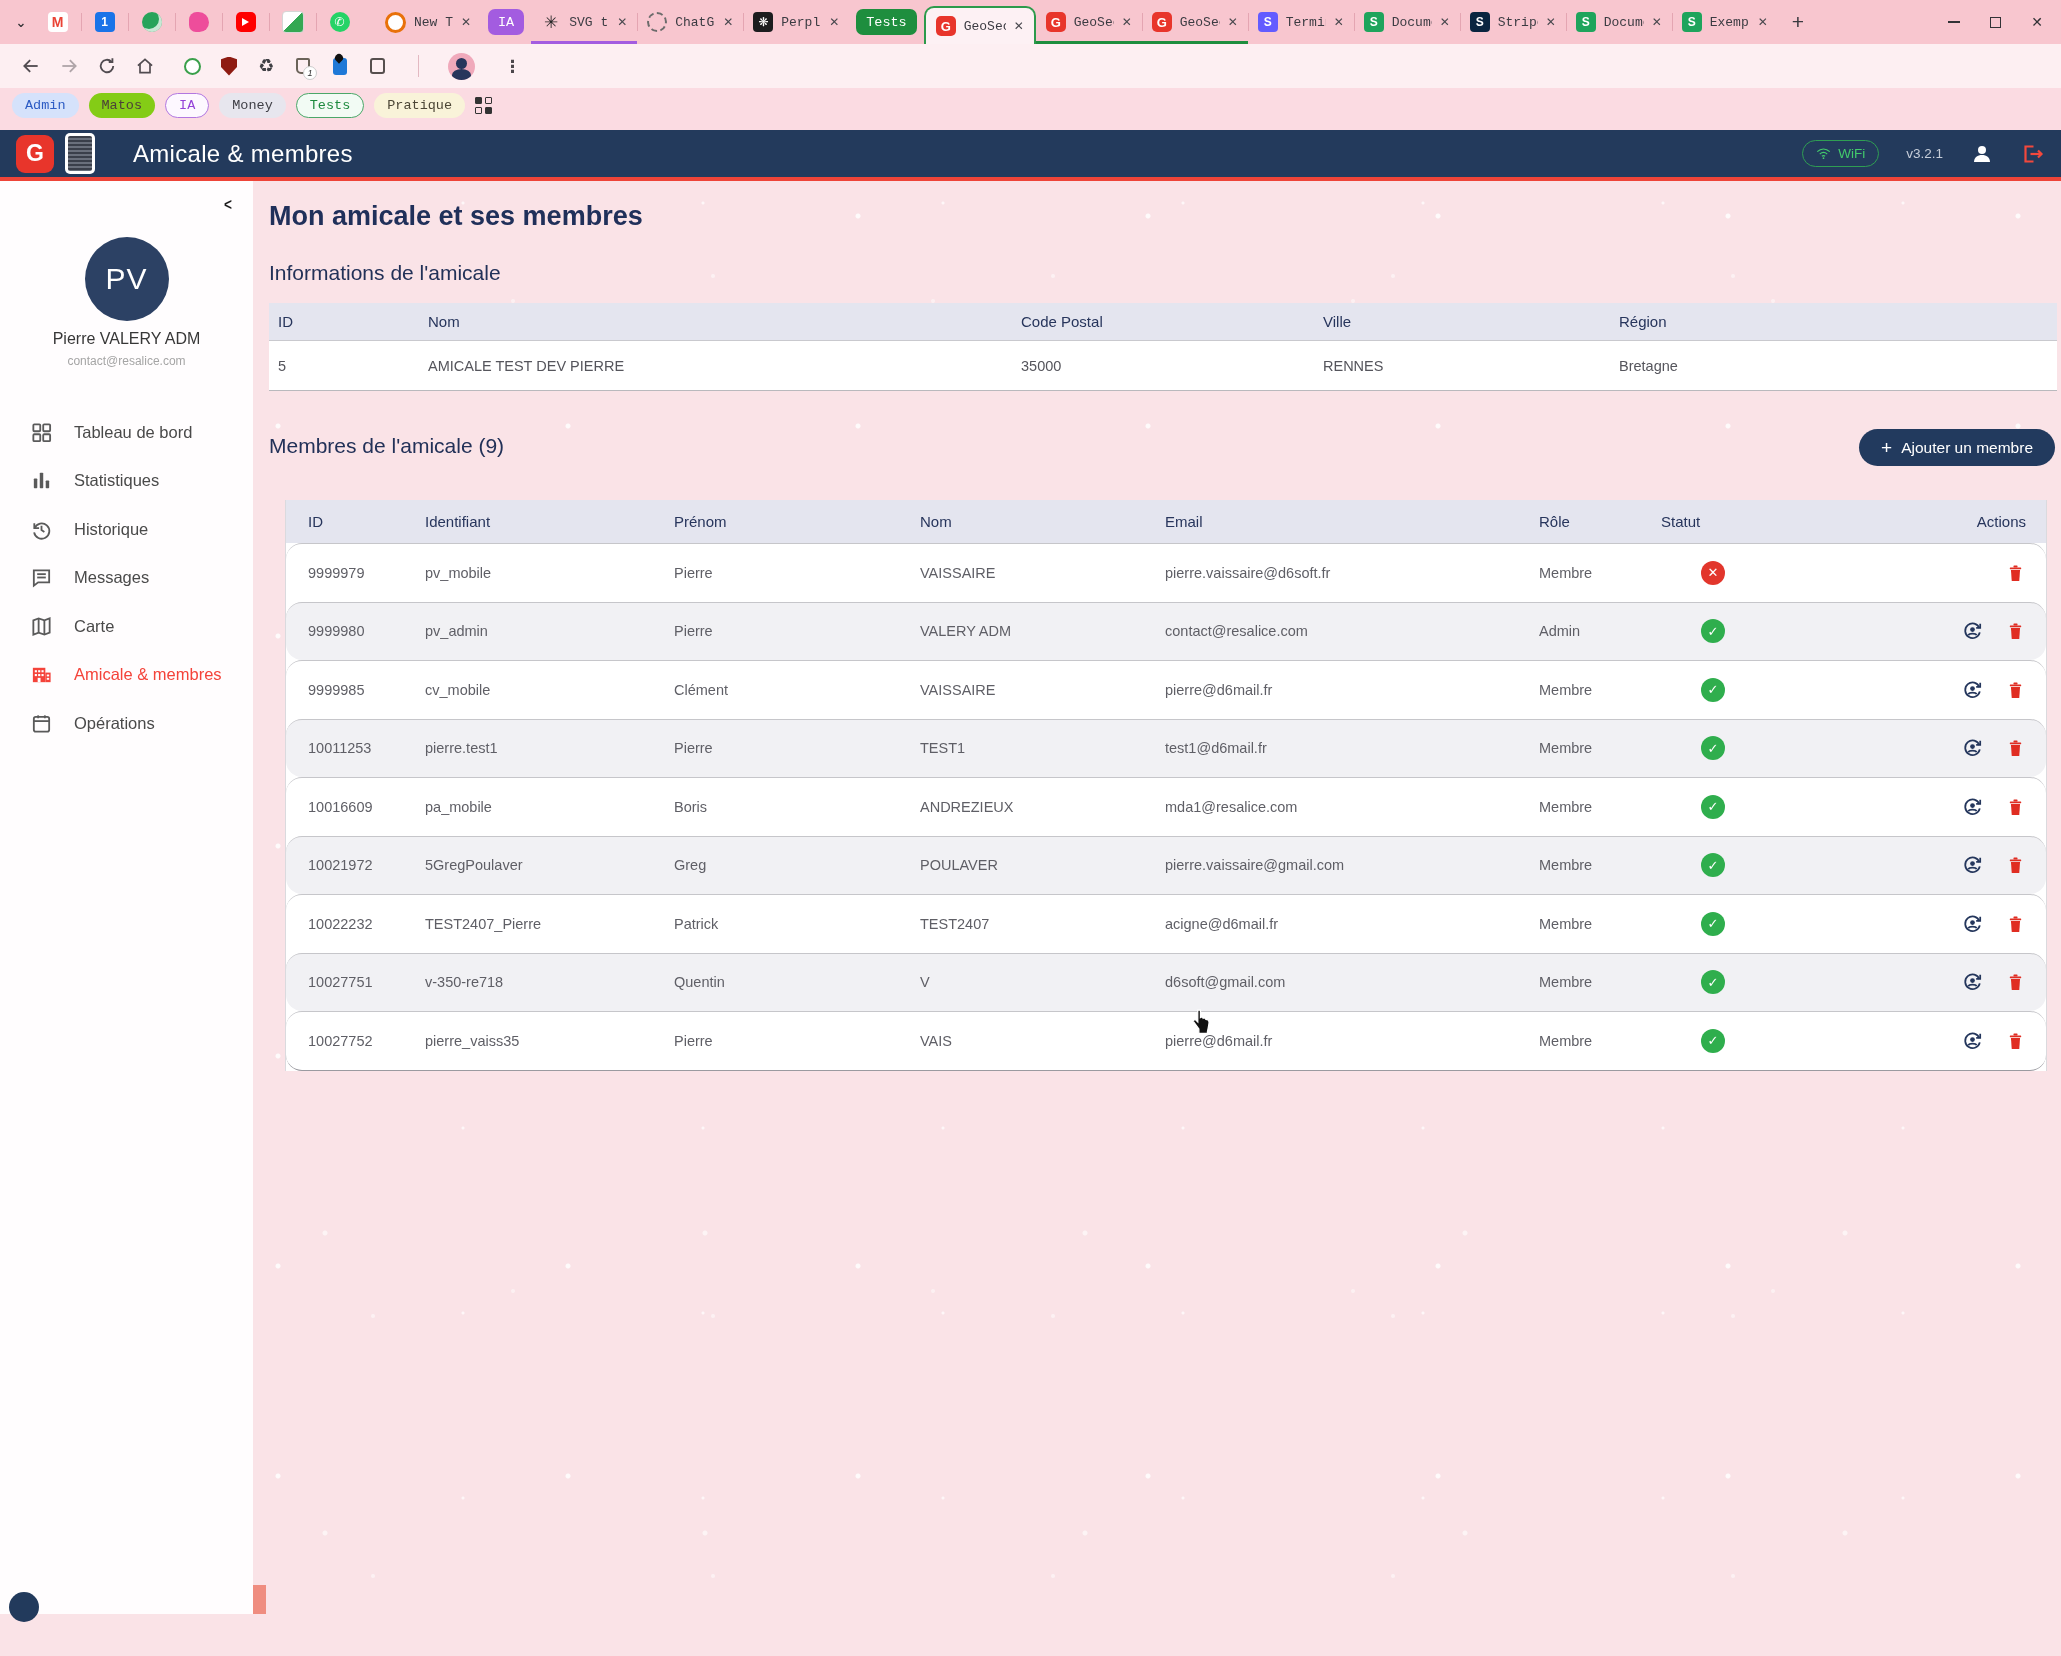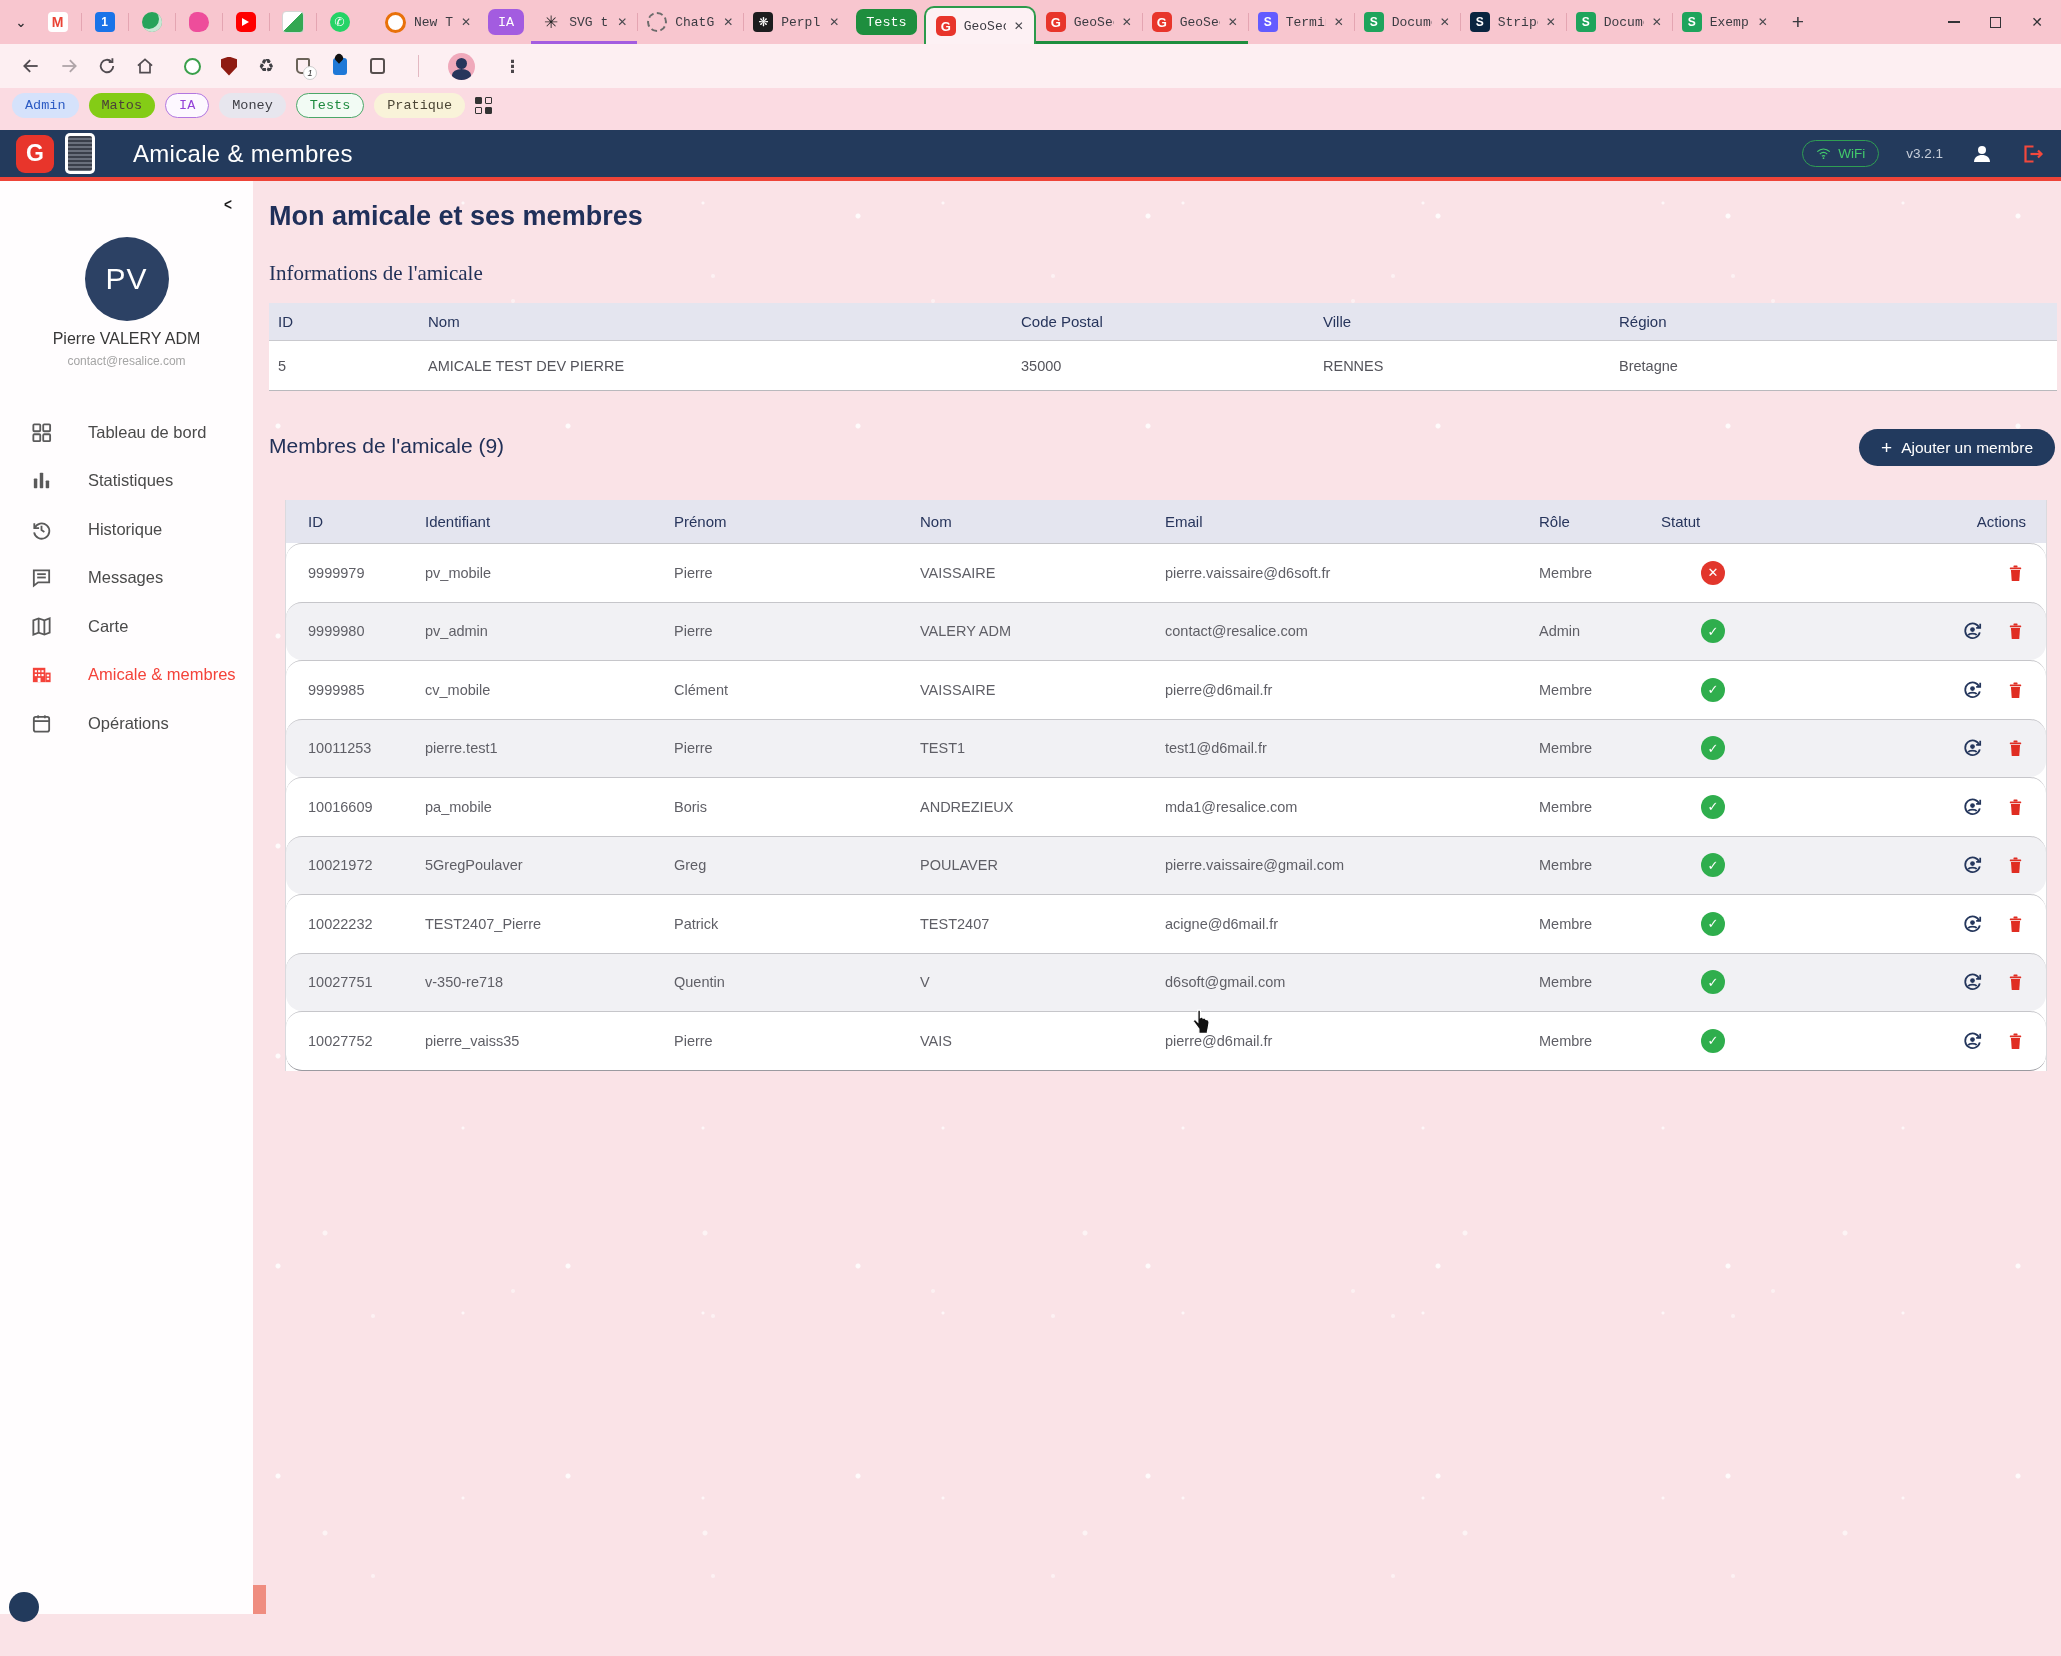--- a/index.html
+++ b/index.html
@@ -112,37 +112,37 @@
   .hdr-ic svg{width:24px;height:24px;display:block;}
 
   
   .sidebar{position:absolute;top:181px;left:0;width:253px;bottom:42px;background:#fffdfe;}
   .collapse-btn{position:absolute;top:14px;right:20px;font-size:17px;color:#1e1e1e;font-weight:bold;transform:scaleX(.8);}
   .avatar-big{position:absolute;top:56px;left:50%;transform:translateX(-50%);width:84px;height:84px;border-radius:50%;
               background:#2c4164;color:#fff;font-size:30px;display:flex;align-items:center;justify-content:center;letter-spacing:1px;}
   .u-name{position:absolute;top:149px;width:100%;text-align:center;font-size:16px;color:#373737;font-weight:500;}
   .u-email{position:absolute;top:173px;width:100%;text-align:center;font-size:12px;color:#a5a5a5;}
   .nav-list{position:absolute;top:227px;left:0;right:0;}
-  .nav-item{height:48.5px;display:flex;align-items:center;padding-left:30px;gap:35px;font-size:16.5px;color:#4a4a4a;}
+  .nav-item{height:48.5px;display:flex;align-items:center;padding-left:30px;gap:21px;font-size:16.5px;color:#4a4a4a;}
   .nav-icon{width:23px;height:23px;color:#5a5a5a;}
   .nav-icon svg{width:23px;height:23px;display:block;}
   .nav-item.active{color:#f4433a;font-weight:500;}
   .nav-item.active .nav-icon{color:#f4433a;}
 
   
   .main{position:absolute;top:181px;left:253px;right:0;bottom:42px;background-color:#fae3e7;overflow:hidden;
     background-image:
       radial-gradient(circle at 25px 35px, rgba(255,255,255,.85) 2px, transparent 3px),
       radial-gradient(circle at 120px 95px, rgba(255,255,255,.5) 1.5px, transparent 2.5px),
       radial-gradient(circle at 210px 22px, rgba(255,255,255,.7) 1px, transparent 2px),
       radial-gradient(circle at 72px 152px, rgba(255,255,255,.6) 2px, transparent 3px),
       radial-gradient(circle at 260px 120px, rgba(255,255,255,.45) 1.5px, transparent 2.5px);
     background-size:290px 210px,340px 260px,240px 185px,380px 300px,420px 330px;}
   .page-title{position:absolute;top:20px;left:16px;font-size:27px;font-weight:600;color:#20305a;}
-  .sec-heading-info{position:absolute;top:80px;left:16px;font-size:21px;font-weight:500;color:#223158;font-family:Liberation Serif, serif;}
+  .sec-heading-info{position:absolute;top:80px;left:16px;font-size:21px;font-weight:500;color:#223158;}
   .info-table{position:absolute;top:122px;left:16px;width:1788px;}
   .grid-info{display:grid;grid-template-columns:150px 593px 302px 296px 1fr;align-items:center;padding-left:9px;}
   .info-head{height:37px;background:#e4e5ef;color:#27355c;font-size:15px;border-bottom:1px solid #c9c9ce;}
   .info-row{height:49px;background:#fff;color:#55555c;font-size:14.5px;border-bottom:1px solid #b9b9bd;}
   .sec-heading-members{position:absolute;top:253px;left:16px;font-size:21px;font-weight:500;color:#223158;}
   .add-btn{position:absolute;top:248px;right:6px;height:37px;border-radius:19px;background:#223a5e;color:#fff;
            display:flex;align-items:center;gap:9px;padding:0 22px;font-size:15.5px;}
   .add-btn .plus{font-size:19px;line-height:1;}
   .members-card{position:absolute;top:319px;left:32px;width:1760px;background:#fff;
                 border-left:1px solid #dadade;border-right:1px solid #dadade;}

